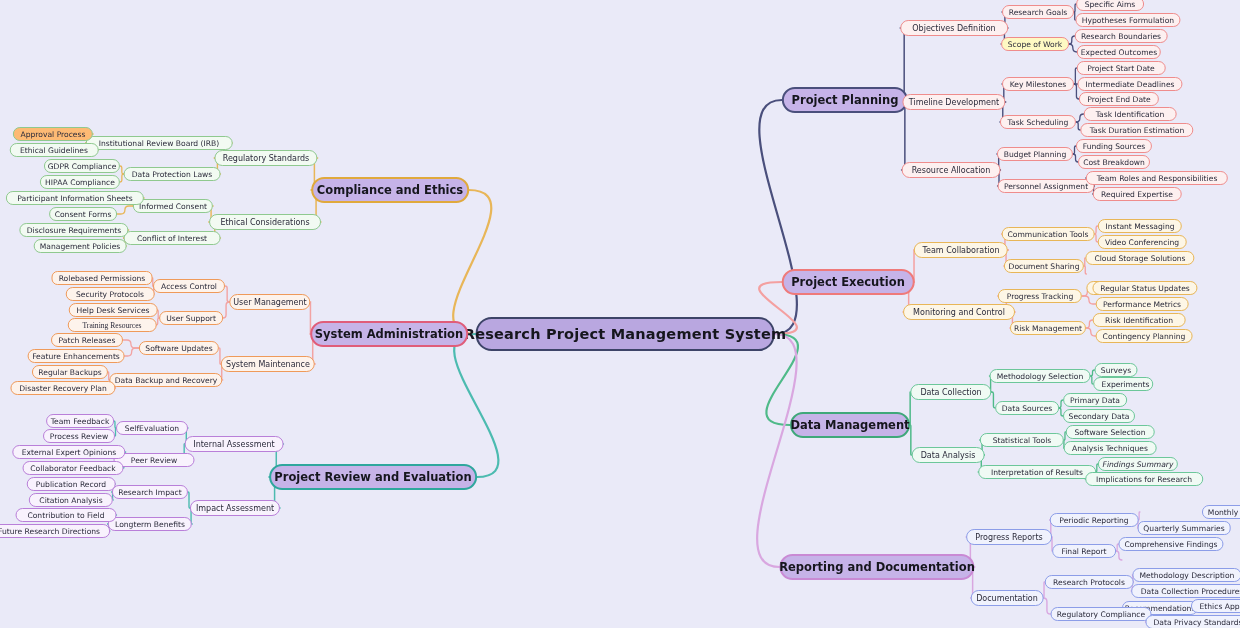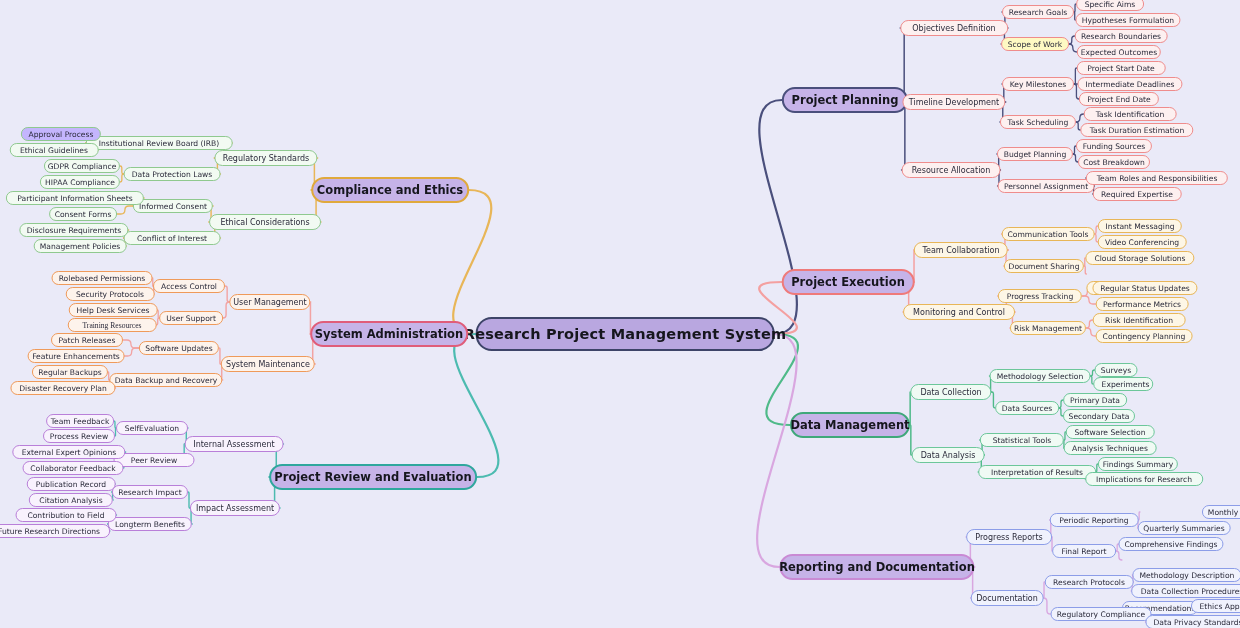--- a/index.html
+++ b/index.html
@@ -243,56 +243,56 @@
       <div class="node lvl3" style="left: 1116px; top: 370px; border-color: rgb(108, 199, 154); background: rgb(240, 250, 244); width: 42.994px;">Surveys</div>
       <div class="node lvl3" style="left: 1123px; top: 384px; border-color: rgb(108, 199, 154); background: rgb(240, 250, 244); width: 59.562px; padding-left: 11px;">Experiments</div>
       <div class="node lvl3" style="left: 1027px; top: 408px; border-color: rgb(108, 199, 154); background: rgb(240, 250, 244); width: 63.704px;">Data Sources</div>
       <div class="node lvl3" style="left: 1095px; top: 400px; border-color: rgb(108, 199, 154); background: rgb(240, 250, 244); width: 63.704px;">Primary Data</div>
       <div class="node lvl3" style="left: 1099px; top: 416px; border-color: rgb(108, 199, 154); background: rgb(240, 250, 244); width: 71.988px;">Secondary Data</div>
       <div class="node lvl2" style="left: 948px; top: 455px; border-color: rgb(108, 199, 154); background: rgb(240, 250, 244); width: 72.68px;">Data Analysis</div>
       <div class="node lvl3" style="left: 1022px; top: 440px; border-color: rgb(108, 199, 154); background: rgb(240, 250, 244); width: 84.414px;">Statistical Tools</div>
       <div class="node lvl3" style="left: 1110px; top: 432px; border-color: rgb(108, 199, 154); background: rgb(240, 250, 244); width: 88.556px;">Software Selection</div>
       <div class="node lvl3" style="left: 1110px; top: 448px; border-color: rgb(108, 199, 154); background: rgb(240, 250, 244); width: 92.698px;">Analysis Techniques</div>
       <div class="node lvl3" style="left: 1037px; top: 472px; border-color: rgb(108, 199, 154); background: rgb(240, 250, 244); width: 117.55px;">Interpretation of Results</div>
-      <div class="node lvl3" style="left: 1138px; top: 464px; border-color: rgb(108, 199, 154); background: rgb(240, 250, 244); width: 80.272px;">Findings Summary</div>
+      <div class="node lvl3" style="left: 1138px; top: 464px; border-color: rgb(108, 199, 154); background: rgb(240, 250, 244); width: 80.272px; font-style: italic;">Findings Summary</div>
       <div class="node lvl3" style="left: 1144px; top: 479px; border-color: rgb(108, 199, 154); background: rgb(240, 250, 244); width: 117.55px;">Implications for Research</div>
       <div class="node main" style="left: 877px; top: 567px; border-color: rgb(201, 138, 212); background: rgb(198, 179, 232); width: 195.222px;">Reporting and Documentation</div>
       <div class="node lvl2" style="left: 1009px; top: 537px; border-color: rgb(140, 157, 232); background: rgb(240, 242, 253); width: 85.76px;">Progress Reports</div>
       <div class="node lvl3" style="left: 1094px; top: 520px; border-color: rgb(140, 157, 232); background: rgb(240, 242, 253); width: 88.556px;">Periodic Reporting</div>
       <div class="node lvl3" style="left: 1240px; top: 512px; border-color: rgb(140, 157, 232); background: rgb(240, 242, 253); width: 76.13px;">Monthly Updates</div>
-      <div class="node lvl3" style="left: 1184px; top: 528px; border-color: rgb(140, 157, 232); background: rgb(240, 242, 253); width: 92.698px;">Quarterly Summaries</div>
+      <div class="node lvl3" style="left: 1184px; top: 528px; border-color: rgb(140, 157, 232); background: rgb(240, 242, 253); width: 92.698px; border-radius: 6px;">Quarterly Summaries</div>
       <div class="node lvl3" style="left: 1084px; top: 551px; border-color: rgb(140, 157, 232); background: rgb(240, 242, 253); width: 63.704px;">Final Report</div>
       <div class="node lvl3" style="left: 1171px; top: 544px; border-color: rgb(140, 157, 232); background: rgb(240, 242, 253); width: 105.124px;">Comprehensive Findings</div>
       <div class="node lvl3" style="left: 1160px; top: 560px; border-color: rgb(140, 157, 232); background: rgb(240, 242, 253); width: 76.13px; margin-top: 48px;">Recommendations</div>
       <div class="node lvl2" style="left: 1007px; top: 598px; border-color: rgb(140, 157, 232); background: rgb(240, 242, 253); width: 72.68px;">Documentation</div>
       <div class="node lvl3" style="left: 1089px; top: 582px; border-color: rgb(140, 157, 232); background: rgb(240, 242, 253); width: 88.556px;">Research Protocols</div>
       <div class="node lvl3" style="left: 1187px; top: 575px; border-color: rgb(140, 157, 232); background: rgb(240, 242, 253); width: 109.266px;">Methodology Description</div>
       <div class="node lvl3" style="left: 1192px; top: 591px; border-color: rgb(140, 157, 232); background: rgb(240, 242, 253); width: 121.692px;">Data Collection Procedures</div>
       <div class="node lvl3" style="left: 1101px; top: 614px; border-color: rgb(140, 157, 232); background: rgb(240, 242, 253); width: 100.982px;">Regulatory Compliance</div>
       <div class="node lvl3" style="left: 1186px; top: 606px; border-color: rgb(140, 157, 232); background: rgb(240, 242, 253); width: 76.13px; margin-left: 43px;">Ethics Approval</div>
       <div class="node lvl3" style="left: 1198px; top: 622px; border-color: rgb(140, 157, 232); background: rgb(240, 242, 253); width: 105.124px;">Data Privacy Standards</div>
       <div class="node main" style="left: 390px; top: 190px; border-color: rgb(224, 169, 60); background: rgb(198, 179, 232); width: 157.618px;">Compliance and Ethics</div>
       <div class="node lvl2" style="left: 266px; top: 158px; border-color: rgb(143, 201, 143); background: rgb(242, 250, 242); width: 103.2px;">Regulatory Standards</div>
       <div class="node lvl3" style="left: 159px; top: 143px; border-color: rgb(143, 201, 143); background: rgb(242, 250, 242); width: 146.544px;">Institutional Review Board (IRB)</div>
-      <div class="node lvl3" style="left: 61px; top: 134px; border-color: rgb(143, 201, 143); background: #c4b5fd; width: 80.272px;">Approval Process</div>
+      <div class="node lvl3" style="left: 53px; top: 134px; border-color: rgb(143, 201, 143); background: #fdba74; width: 80.272px;">Approval Process</div>
       <div class="node lvl3" style="left: 54px; top: 150px; border-color: rgb(143, 201, 143); background: rgb(242, 250, 242); width: 88.556px;">Ethical Guidelines</div>
       <div class="node lvl3" style="left: 172px; top: 174px; border-color: rgb(143, 201, 143); background: rgb(242, 250, 242); width: 96.84px;">Data Protection Laws</div>
       <div class="node lvl3" style="left: 82px; top: 166px; border-color: rgb(143, 201, 143); background: rgb(242, 250, 242); width: 76.13px;">GDPR Compliance</div>
       <div class="node lvl3" style="left: 80px; top: 182px; border-color: rgb(143, 201, 143); background: rgb(242, 250, 242); width: 80.272px;">HIPAA Compliance</div>
       <div class="node lvl2" style="left: 265px; top: 222px; border-color: rgb(143, 201, 143); background: rgb(242, 250, 242); width: 111.92px;">Ethical Considerations</div>
       <div class="node lvl3" style="left: 173px; top: 206px; border-color: rgb(143, 201, 143); background: rgb(242, 250, 242); width: 80.272px;">Informed Consent</div>
       <div class="node lvl3" style="left: 75px; top: 198px; border-color: rgb(143, 201, 143); background: rgb(242, 250, 242); width: 138.26px;">Participant Information Sheets</div>
       <div class="node lvl3" style="left: 83px; top: 214px; border-color: rgb(143, 201, 143); background: rgb(242, 250, 242); width: 67.846px;">Consent Forms</div>
       <div class="node lvl3" style="left: 172px; top: 238px; border-color: rgb(143, 201, 143); background: rgb(242, 250, 242); width: 96.84px;">Conflict of Interest</div>
       <div class="node lvl3" style="left: 74px; top: 230px; border-color: rgb(143, 201, 143); background: rgb(242, 250, 242); width: 109.266px;">Disclosure Requirements</div>
       <div class="node lvl3" style="left: 80px; top: 246px; border-color: rgb(143, 201, 143); background: rgb(242, 250, 242); width: 92.698px;">Management Policies</div>
       <div class="node main" style="left: 389px; top: 334px; border-color: rgb(224, 93, 122); background: rgb(198, 179, 232); width: 157.618px;">System Administration</div>
       <div class="node lvl2" style="left: 270px; top: 302px; border-color: rgb(239, 154, 90); background: rgb(253, 243, 236); width: 81.4px;">User Management</div>
       <div class="node lvl3" style="left: 189px; top: 286px; border-color: rgb(239, 154, 90); background: rgb(253, 243, 236); width: 71.988px;">Access Control</div>
-      <div class="node lvl3" style="left: 102px; top: 278px; border-color: rgb(239, 154, 90); background: rgb(253, 243, 236); width: 100.982px;">Rolebased Permissions</div>
+      <div class="node lvl3" style="left: 102px; top: 278px; border-color: rgb(239, 154, 90); background: rgb(253, 243, 236); width: 100.982px; border-radius: 6px;">Rolebased Permissions</div>
       <div class="node lvl3" style="left: 110px; top: 294px; border-color: rgb(239, 154, 90); background: rgb(253, 243, 236); width: 88.556px;">Security Protocols</div>
       <div class="node lvl3" style="left: 191px; top: 318px; border-color: rgb(239, 154, 90); background: rgb(253, 243, 236); width: 63.704px;">User Support</div>
       <div class="node lvl3" style="left: 113px; top: 310px; border-color: rgb(239, 154, 90); background: rgb(253, 243, 236); width: 88.556px;">Help Desk Services</div>
       <div class="node lvl3" style="left: 112px; top: 325px; border-color: rgb(239, 154, 90); background: rgb(253, 243, 236); width: 88.556px; font-family: Liberation Serif, serif;">Training Resources</div>
       <div class="node lvl2" style="left: 268px; top: 364px; border-color: rgb(239, 154, 90); background: rgb(253, 243, 236); width: 94.48px;">System Maintenance</div>
       <div class="node lvl3" style="left: 179px; top: 348px; border-color: rgb(239, 154, 90); background: rgb(253, 243, 236); width: 80.272px;">Software Updates</div>
       <div class="node lvl3" style="left: 87px; top: 340px; border-color: rgb(239, 154, 90); background: rgb(253, 243, 236); width: 71.988px;">Patch Releases</div>
       <div class="node lvl3" style="left: 76px; top: 356px; border-color: rgb(239, 154, 90); background: rgb(253, 243, 236); width: 96.84px;">Feature Enhancements</div>
       <div class="node lvl3" style="left: 166px; top: 380px; border-color: rgb(239, 154, 90); background: rgb(253, 243, 236); width: 113.408px;">Data Backup and Recovery</div>
       <div class="node lvl3" style="left: 70px; top: 372px; border-color: rgb(239, 154, 90); background: rgb(253, 243, 236); width: 76.13px;">Regular Backups</div>

